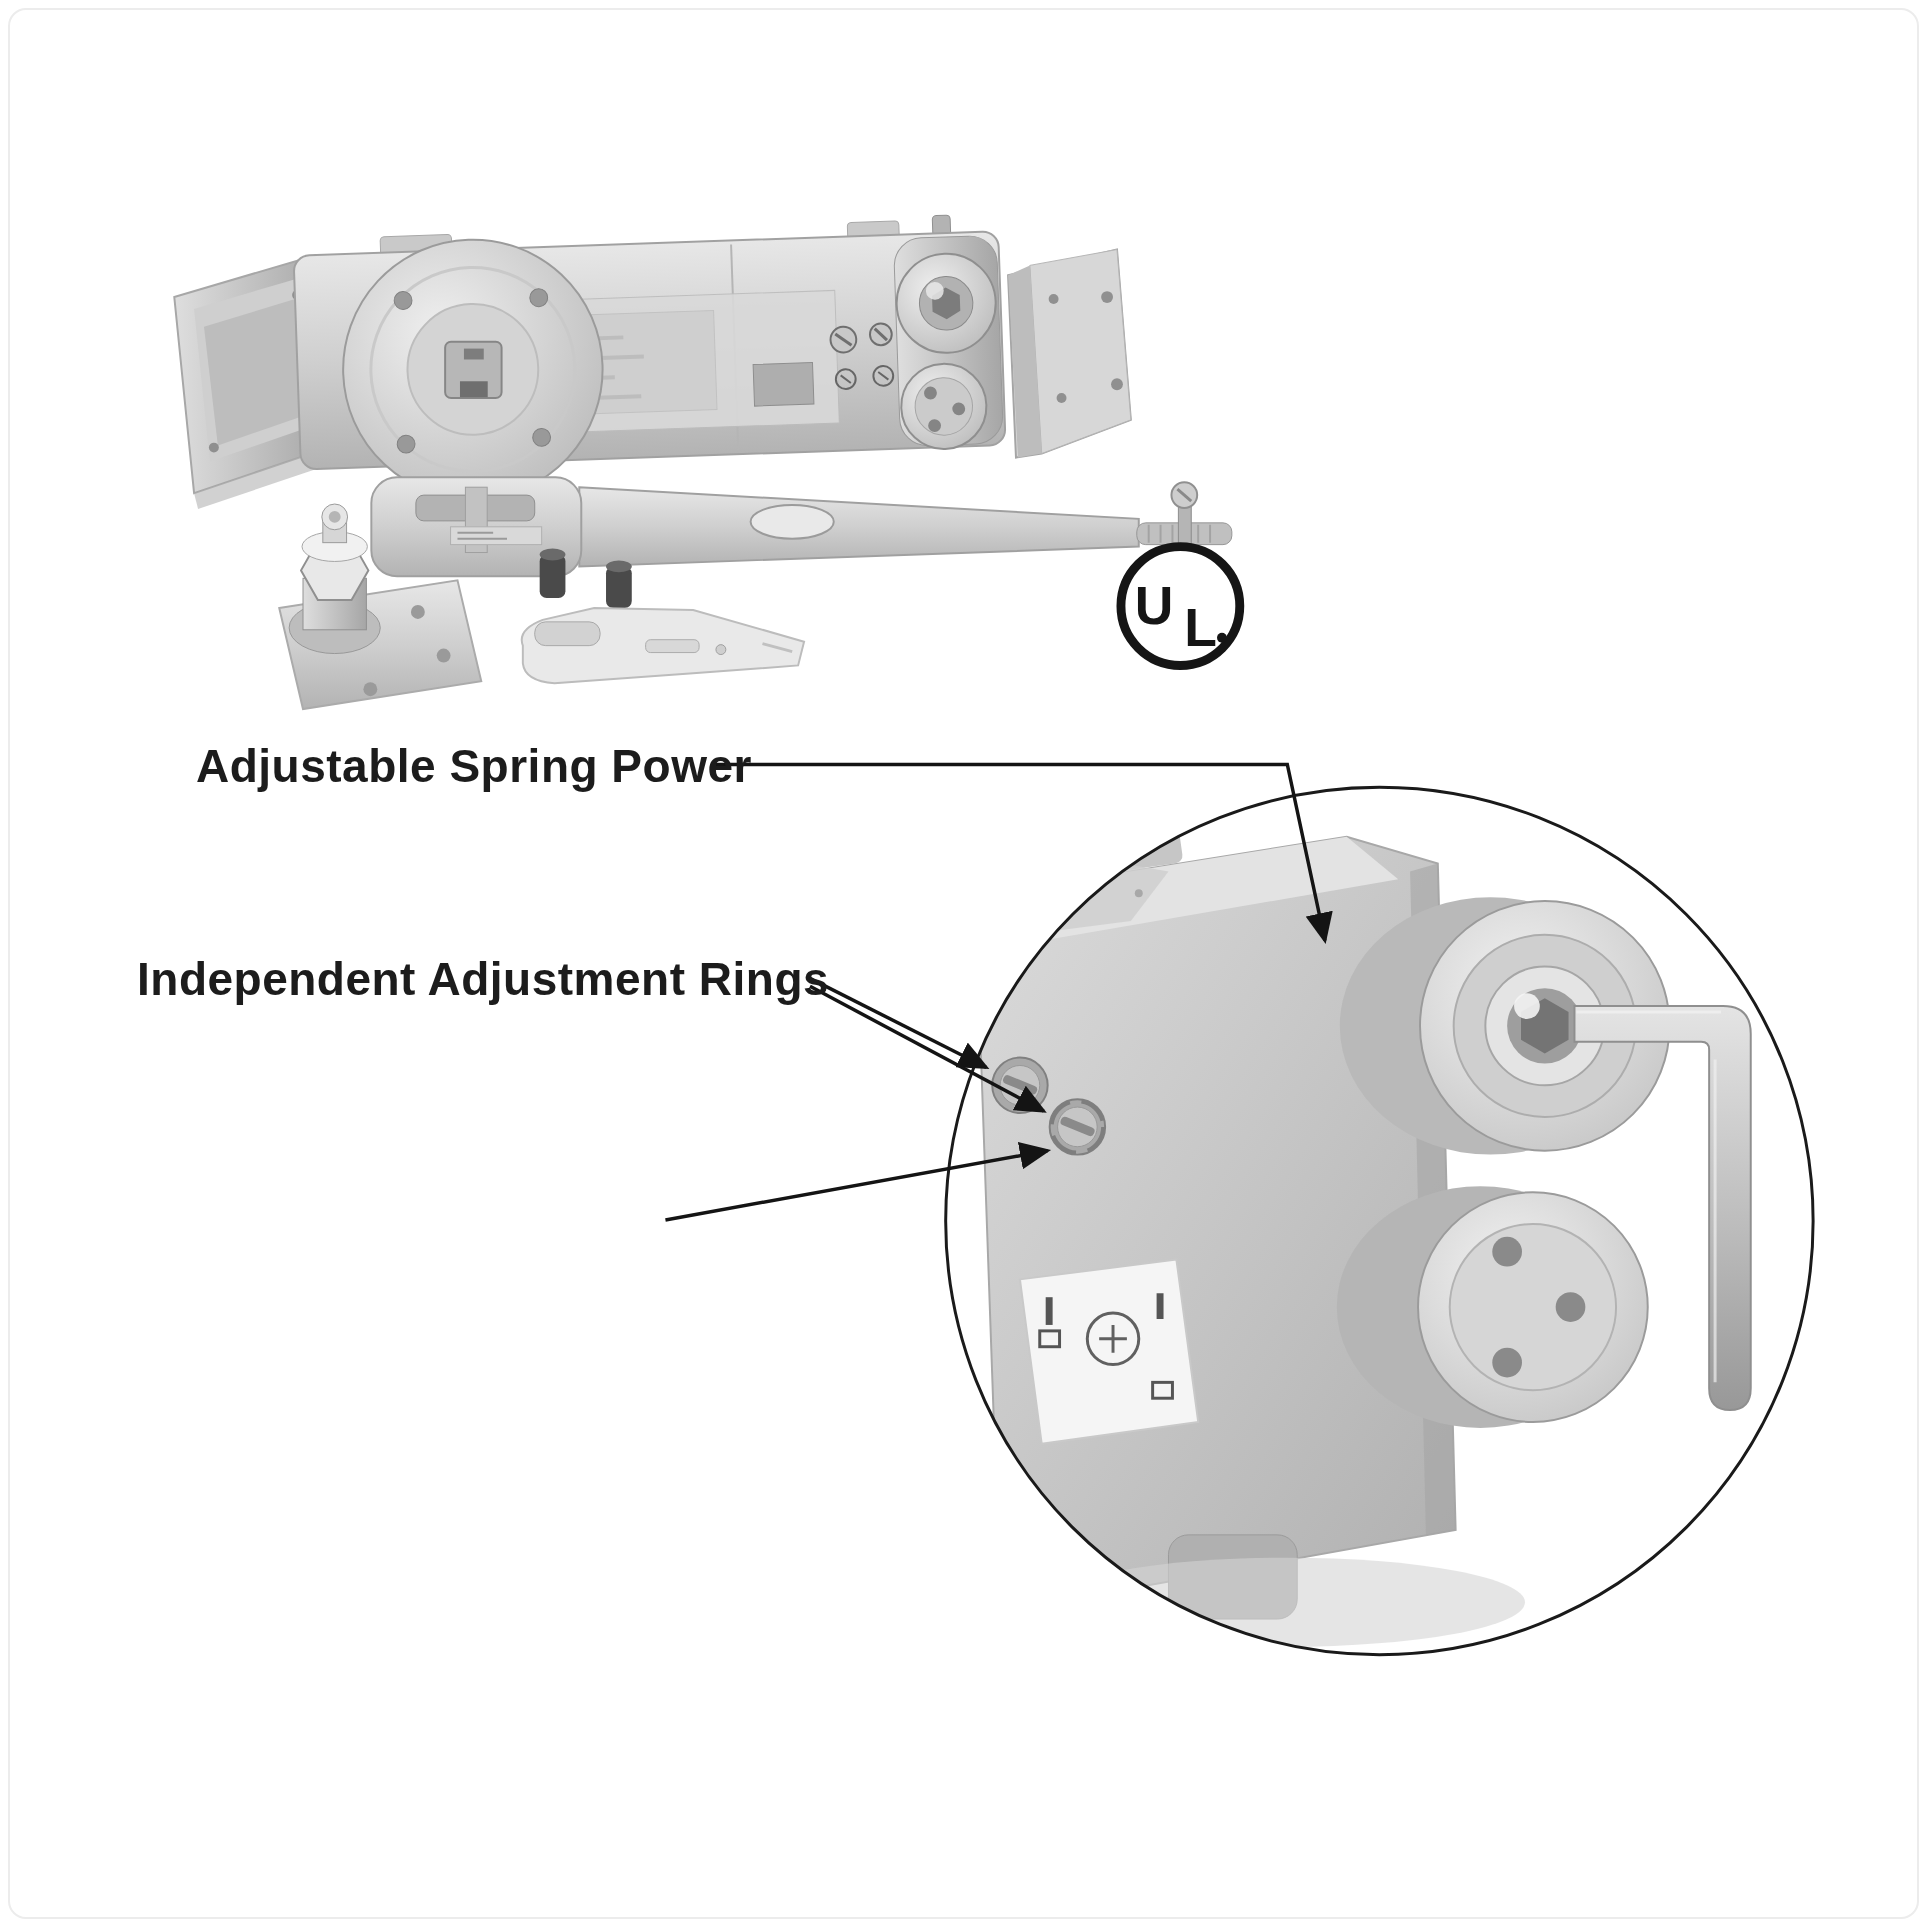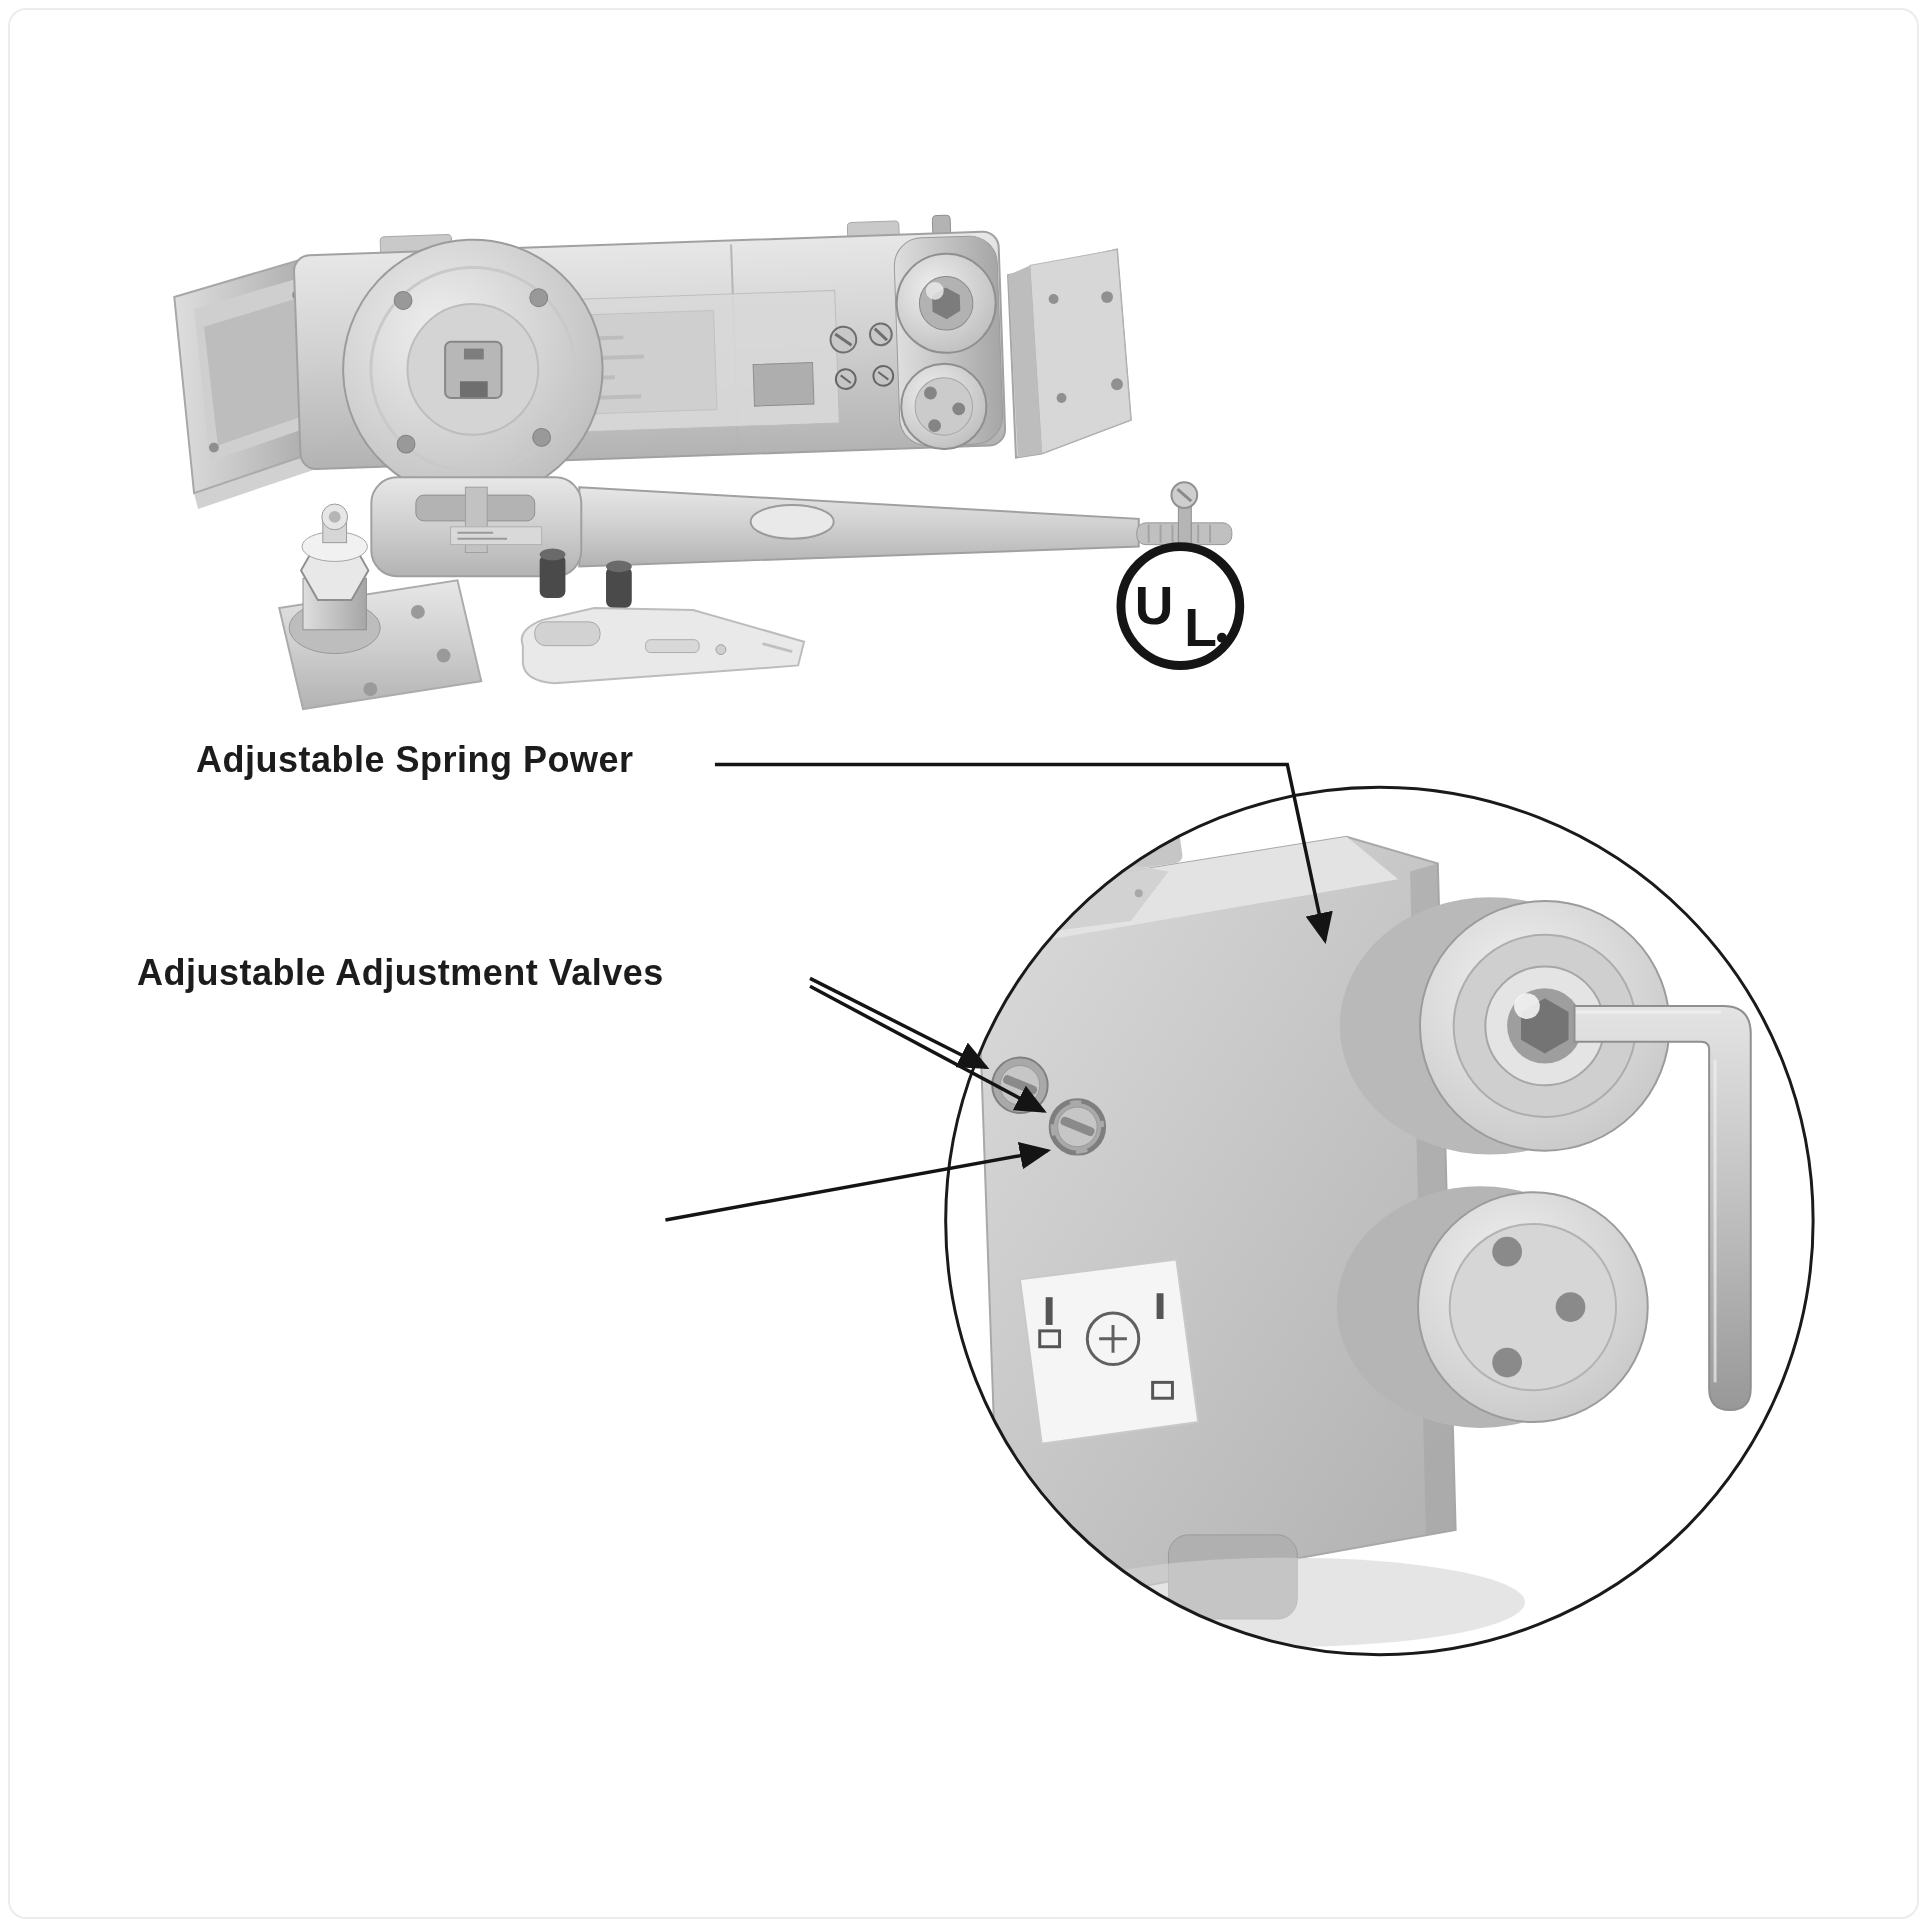--- a/index.html
+++ b/index.html
@@ -6,21 +6,21 @@
   .stage{
     position:relative;width:1927px;height:1927px;background:var(--background,#ffffff);
     font-family:"Liberation Sans",sans-serif;overflow:hidden;
   }
   svg.scene{position:absolute;left:0;top:0;width:1927px;height:1927px;}
   svg text{font-family:"Liberation Sans",sans-serif;}
   .frame{
     position:absolute;inset:8px;border:2px solid #ececec;border-radius:18px;pointer-events:none;
   }
   .label{
-    position:absolute;font-weight:bold;font-size:36px;letter-spacing:0.5px;white-space:nowrap;
+    position:absolute;font-weight:bold;font-size:46px;letter-spacing:0.5px;white-space:nowrap;
     color:var(--label-text,#1c1c1c);
   }
 </style>
 </head>
 <body>
 
 <div class="stage">
 
   <svg class="scene" viewBox="0 0 1946 1946">
     <defs>
@@ -249,17 +249,17 @@
       <path d="M818 988 L996 1078" marker-end="url(#arw)"></path>
       <path d="M818 996 L1054 1122" marker-end="url(#arw)"></path>
       <path d="M672 1232 L1058 1162" marker-end="url(#arw)"></path>
     </g>
   </svg>
 
   <div class="frame"></div>
 
   <div class="label" style="left:196px;top:739px">Adjustable Spring Power</div>
 
-  <div class="label" style="left:137px;top:952px">Adjustable Adjustment Valves</div>
+  <div class="label" style="left:137px;top:952px">Independent Adjustment Rings</div>
 
 
 </div>
 
 
 </body></html>

